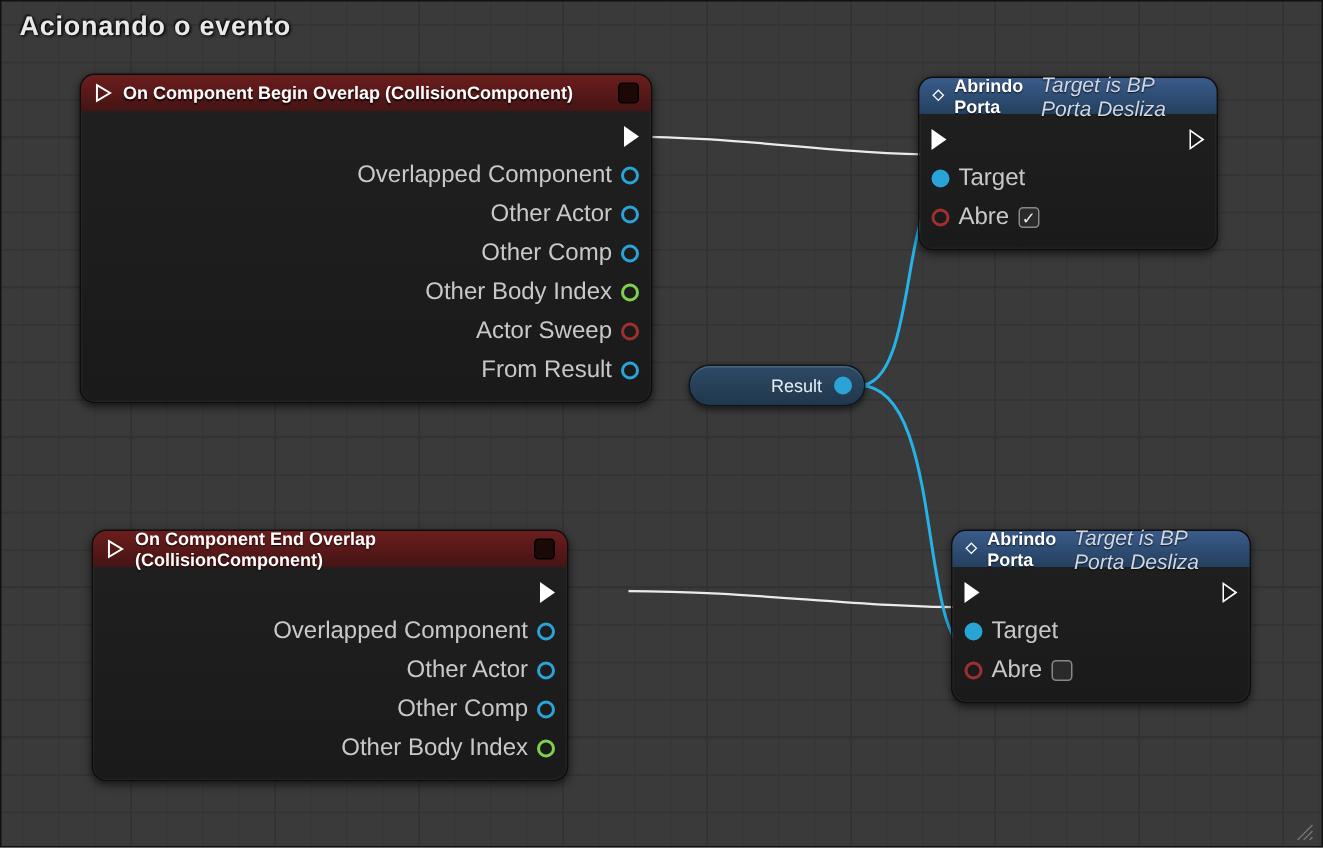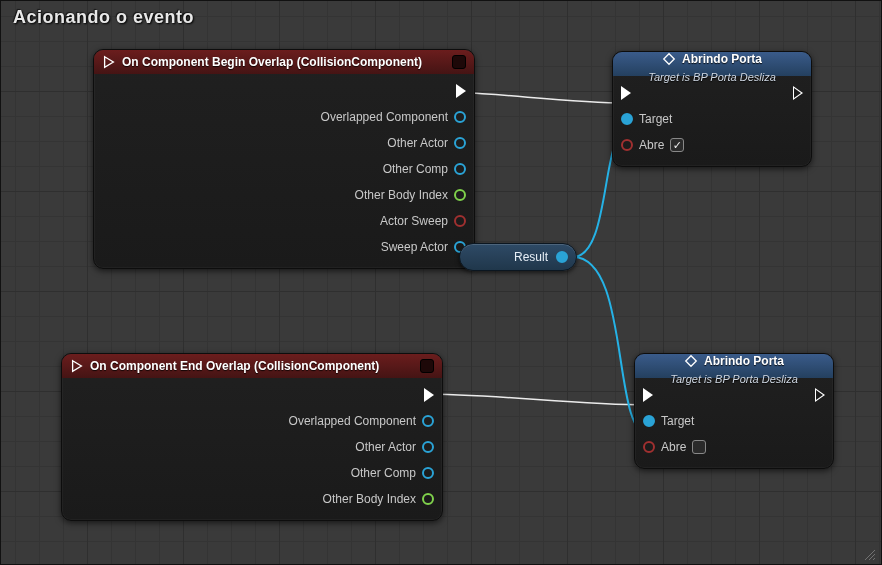--- a/index.html
+++ b/index.html
@@ -35,32 +35,32 @@
   .node .hdr {
     display: flex; align-items: center; gap: 6px;
     height: 24px; padding: 0 8px;
     border-radius: 9px 9px 0 0;
     font-size: 12px; color: #fff; font-weight: 600;
     text-shadow: 0 1px 1px rgba(0,0,0,.8);
   }
   .hdr-red  { background: linear-gradient(#6b1d1d, #451414); }
   .hdr-blue { background: linear-gradient(#3a5b8a, #24405f); }
   .hdr .grow { flex: 1; }
-  .hdr .sub { font-weight: 400; font-style: italic; color: #cfd8e4; font-size: 11px; display:block; margin-top:-1px;}
-  .hdr-blue { height: 34px; display:block; padding-top:2px;flex-direction:column; }
+  .hdr .sub { font-weight: 400; font-style: italic; color: #cfd8e4; font-size: 14px; display:block; margin-top:-1px;}
+  .hdr-blue { height: 34px; display:block; padding-top:2px; }
   .hdr-blue .row1 { display:flex; align-items:center; gap:6px; }
   .del-btn {
     width: 14px; height: 14px; border-radius: 3px;
     background: #1d0808; border: 1px solid #000;
     display:inline-flex; align-items:center; justify-content:center;
   }
   .body { padding: 4px 8px 8px 8px; }
   .row { display:flex; align-items:center; height:26px; gap:6px; }
   .row.right { justify-content:flex-end; }
-  .lbl { font-size: 12px; color: #c8c8c8; white-space: nowrap; }
+  .lbl { font-size: 16px; color: #c8c8c8; white-space: nowrap; }
   .pin {
     width: 12px; height: 12px; border-radius: 50%;
     border: 2px solid #2aa3d6; background: transparent;
     display:inline-block;
   }
   .pin.filled { background:#2aa3d6; }
   .pin.green { border-color:#7fd14b; }
   .pin.red   { border-color:#a03030; }
   .exec {
     width:0; height:0; display:inline-block;
@@ -115,21 +115,21 @@
 
     <path d="M 418 90 C 490 90, 560 102, 626 102" stroke="#fff" stroke-width="1.5" fill="none" opacity=".9"></path>
 
     <path d="M 418 393 C 500 393, 570 404, 648 404" stroke="#fff" stroke-width="1.5" fill="none" opacity=".9"></path>
 
     <path d="M 572 256 C 610 256, 600 130, 626 130" stroke="#25b2e6" stroke-width="2" fill="none"></path>
 
     <path d="M 572 256 C 630 256, 610 434, 648 434" stroke="#25b2e6" stroke-width="2" fill="none"></path>
   </svg>
 
-  <div class="node" style="left:52px; top:48px; width:382px;margin-left:40px;">
+  <div class="node" style="left:52px; top:48px; width:382px;">
     <div class="hdr hdr-red">
       <span class="fnode-icon">
         <svg viewBox="0 0 16 16">
             <polygon points="3,2 13,8 3,14" fill="none" stroke="#fff" stroke-width="1.5"></polygon>
           </svg>
       </span>
       <span class="grow">On Component Begin Overlap (CollisionComponent)</span>
       <span class="del-btn"></span>
     </div>
     <div class="body">
@@ -150,27 +150,27 @@
         </div>
       <div class="row right">
           <span class="lbl">Other Body Index</span>
           <span class="pin green"></span>
         </div>
       <div class="row right">
           <span class="lbl">Actor Sweep</span>
           <span class="pin red"></span>
         </div>
       <div class="row right">
-          <span class="lbl">Sweep Actor</span>
-          <span class="pin"></span>
-        </div>
-    </div>
-  </div>
-
-  <div class="node" style="left:60px; top:352px; width:382px;">
+          <span class="lbl">From Result</span>
+          <span class="pin"></span>
+        </div>
+    </div>
+  </div>
+
+  <div class="node" style="left:60px; top:352px; width:318px;">
     <div class="hdr hdr-red">
       <span class="fnode-icon">
         <svg viewBox="0 0 16 16">
             <polygon points="3,2 13,8 3,14" fill="none" stroke="#fff" stroke-width="1.5"></polygon>
           </svg>
       </span>
       <span class="grow">On Component End Overlap (CollisionComponent)</span>
       <span class="del-btn"></span>
     </div>
     <div class="body">

